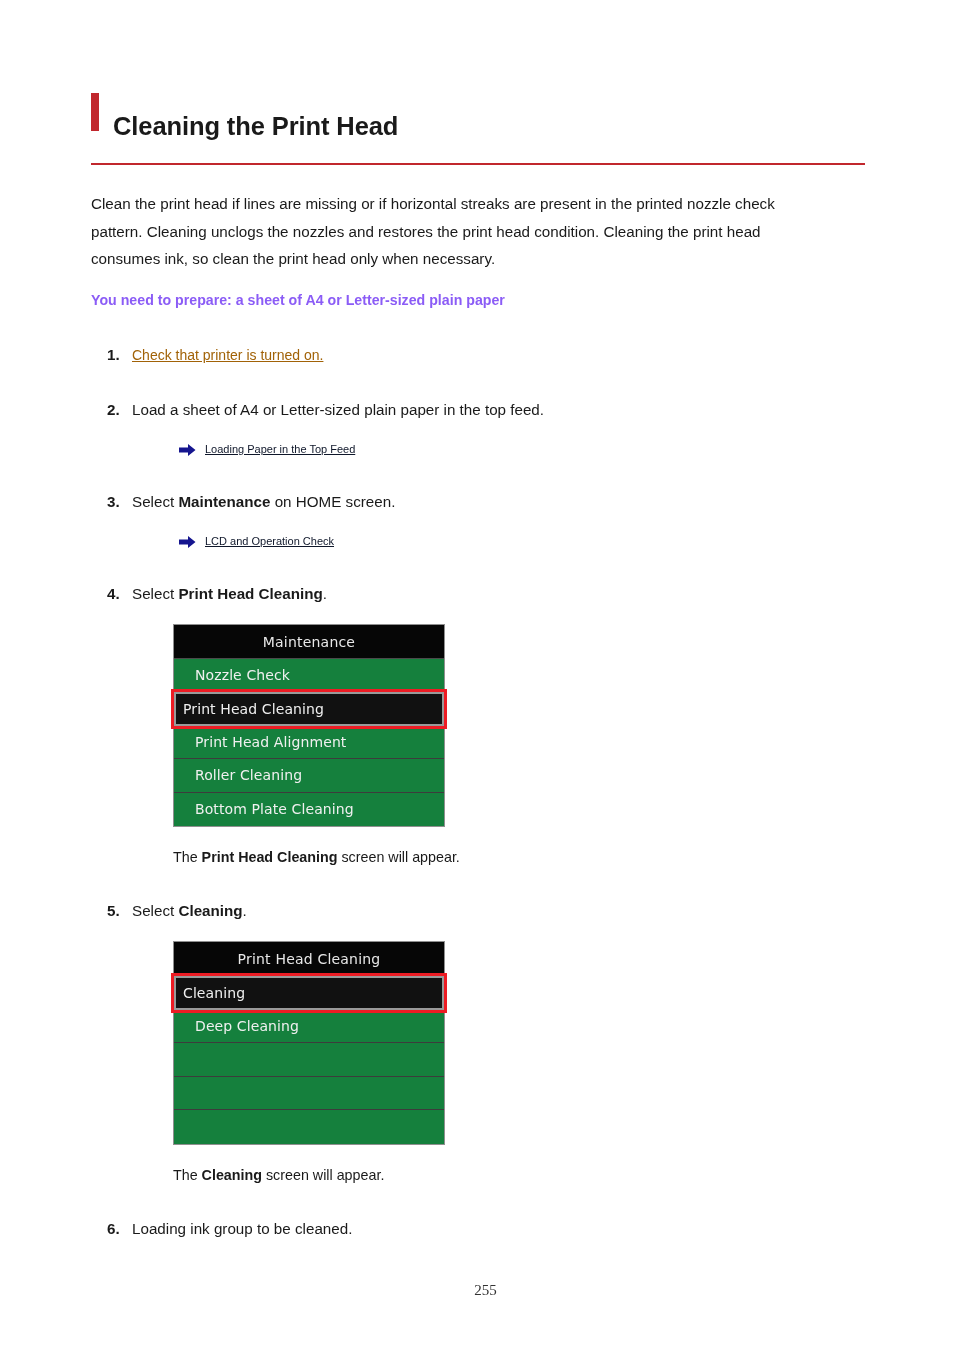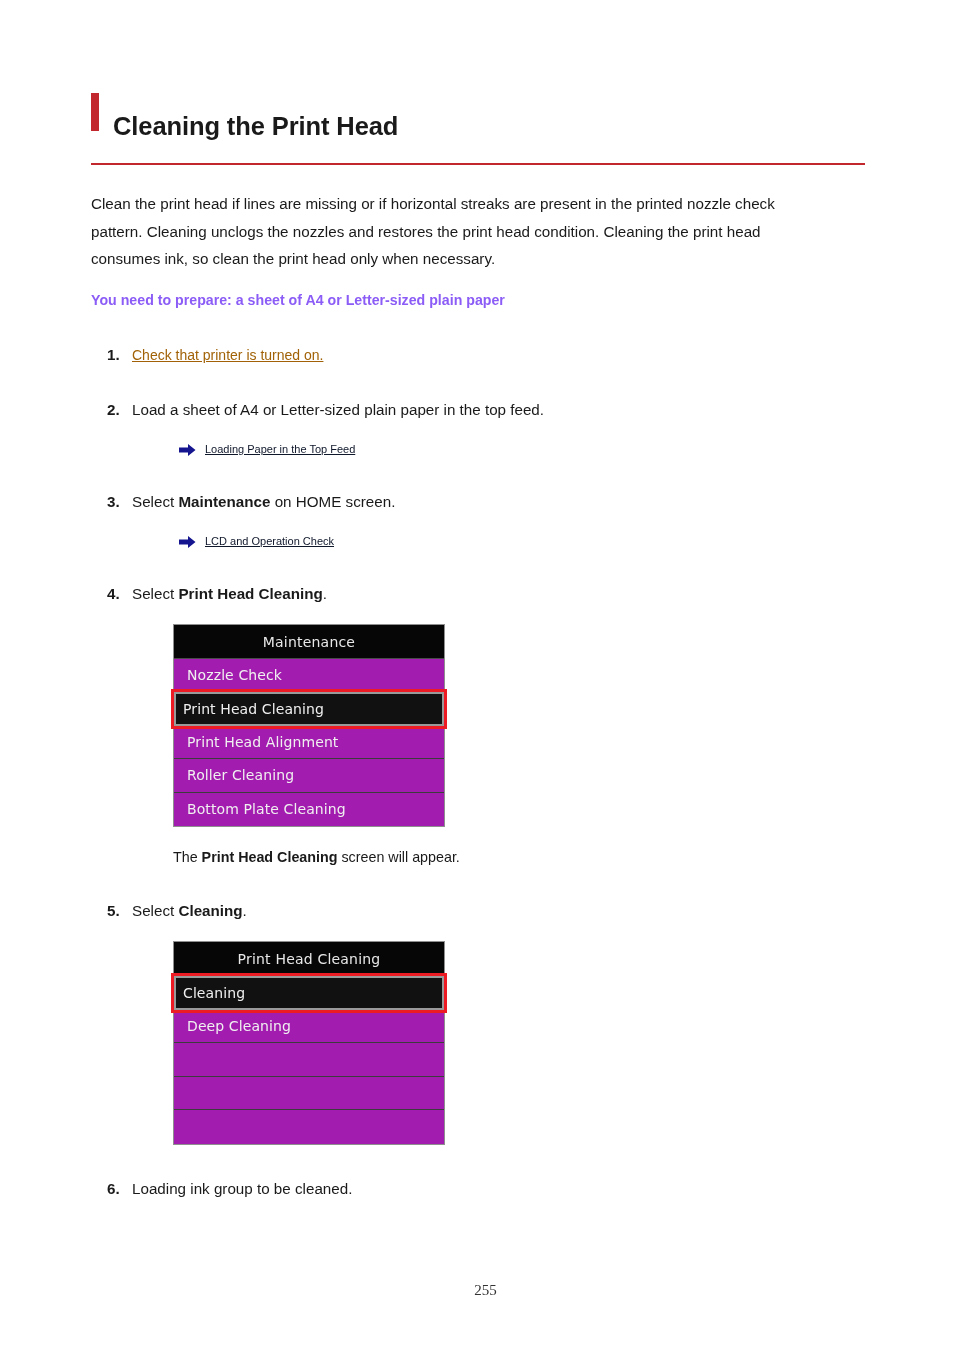--- a/index.html
+++ b/index.html
@@ -168,24 +168,24 @@
     border-bottom: 1px solid #4a4a4a;
     background: #060606;
     letter-spacing: 0.2px;
     box-sizing: border-box;
   }
   .lcd-row {
     height: 33.5px;
     line-height: 33.5px;
     color: #f0f0f0;
     font-size: 14px;
-    padding-left: 13px;
+    padding-left: 21px;
     border-bottom: 1px solid #3c3c3c;
     box-sizing: border-box;
-    background: #a21caf;
+    background: #15803d;
     white-space: nowrap;
     letter-spacing: 0.1px;
   }
   .lcd-row.last { border-bottom: none; }
   .lcd-row.empty { color: transparent; }
 
   
   .lcd-row.selected {
     position: relative;
     border-bottom: 1px solid #3c3c3c;
@@ -291,20 +291,21 @@
           <div class="lcd">
             <div class="lcd-title">Print Head Cleaning</div>
             <div class="lcd-row selected">Cleaning</div>
             <div class="lcd-row">Deep Cleaning</div>
             <div class="lcd-row empty">&nbsp;</div>
             <div class="lcd-row empty">&nbsp;</div>
             <div class="lcd-row empty last">&nbsp;</div>
           </div>
         </div>
 
+        <div class="note"><span>The </span><b>Cleaning</b><span> screen will appear.</span></div>
       </li>
 
       <li class="step">
         <span class="num">6.</span>
         <span class="step-text">Loading ink group to be cleaned.</span>
       </li>
 
     </ol>
   </div>
 

